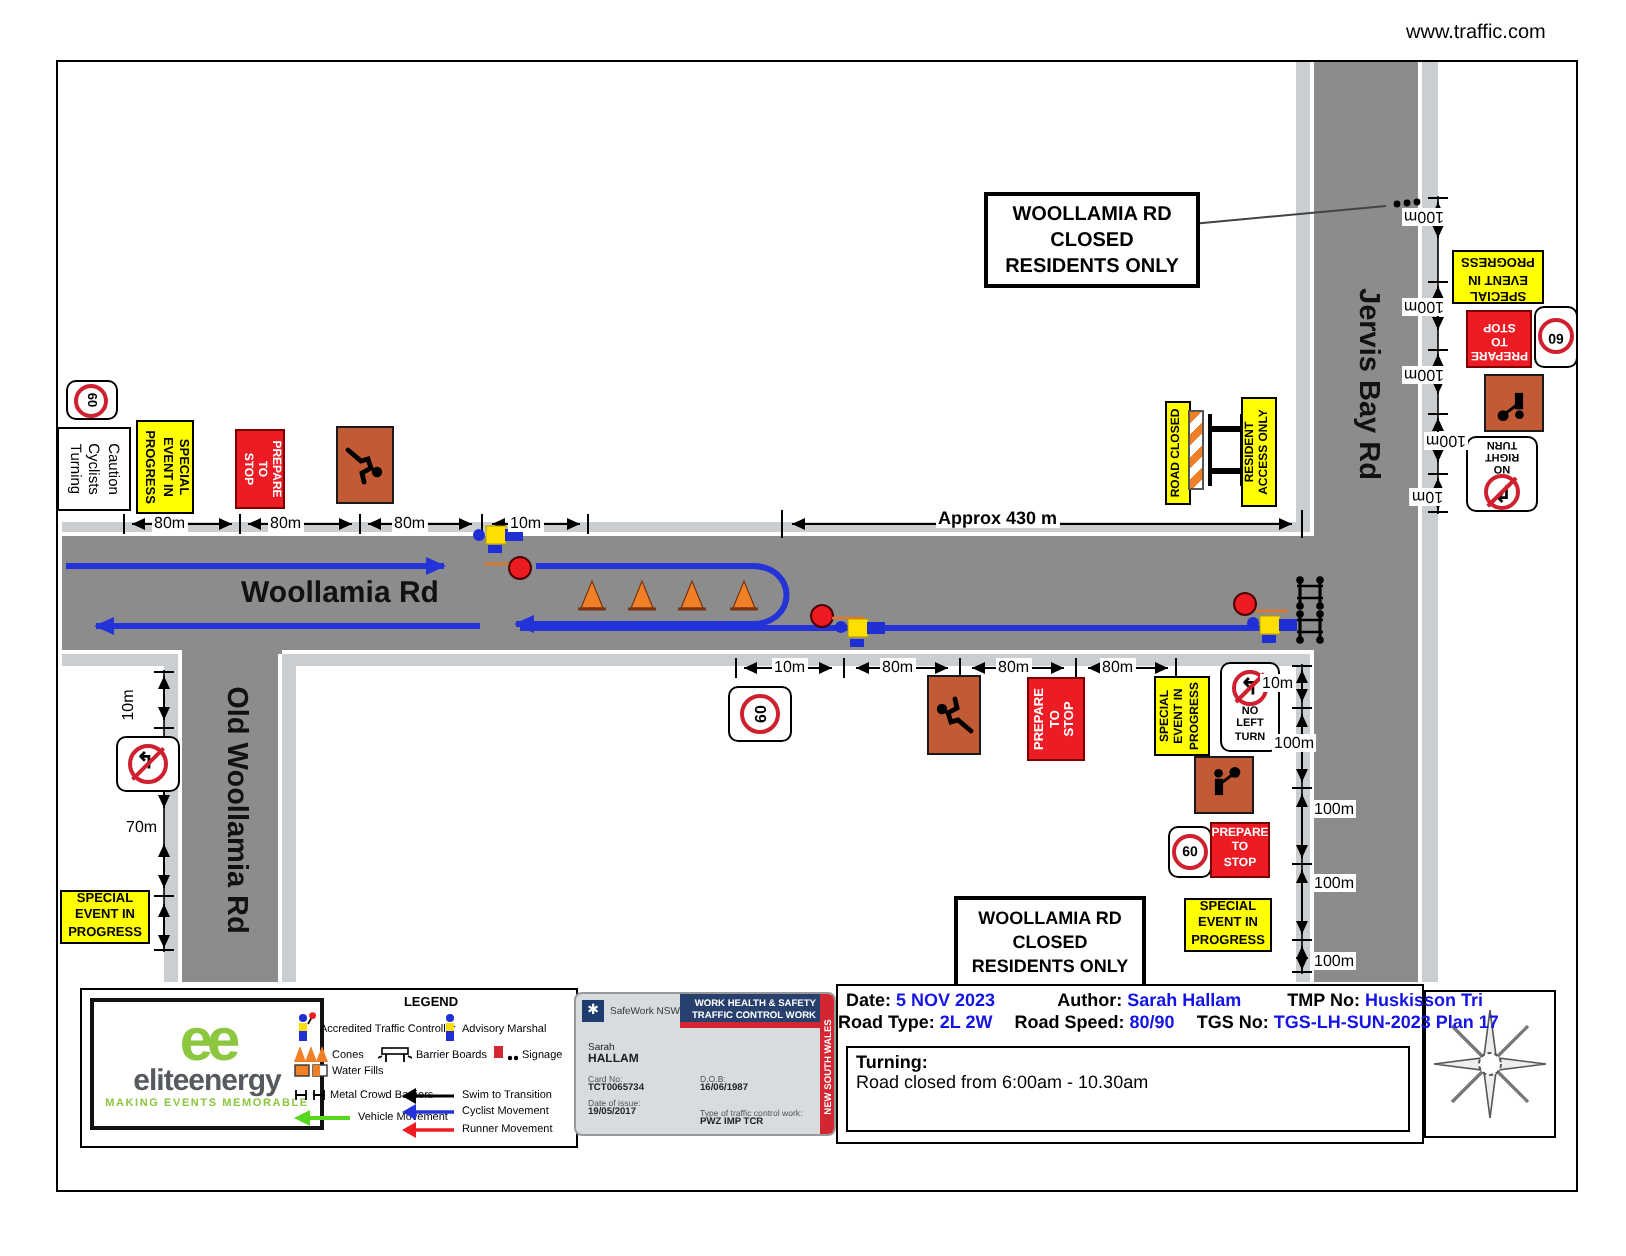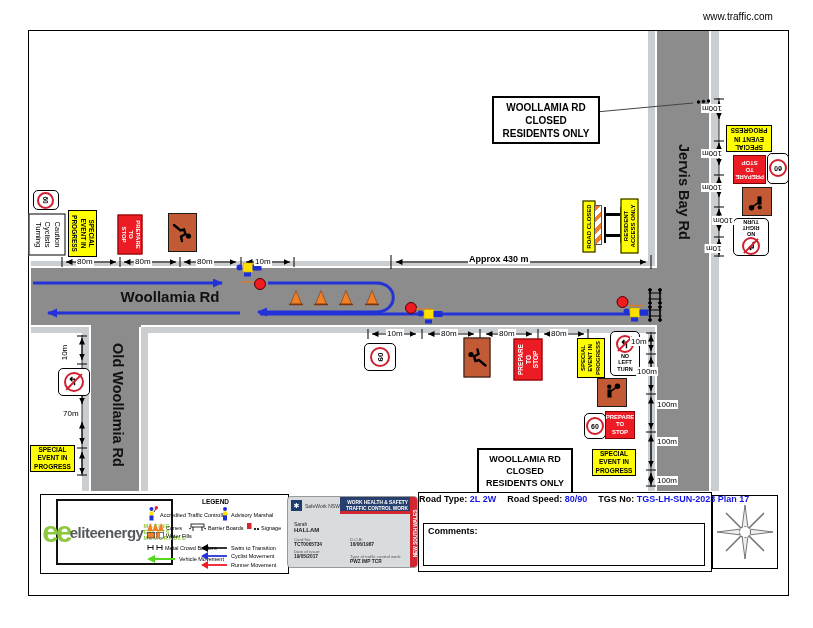--- a/index.html
+++ b/index.html
@@ -378,21 +378,21 @@
   <div class="dm r180" style="left:705px;top:244px">10m</div>
   <div class="dm" style="left:630px;top:337px">10m</div>
   <div class="dm" style="left:636px;top:367px">100m</div>
   <div class="dm" style="left:656px;top:400px">100m</div>
   <div class="dm" style="left:656px;top:437px">100m</div>
   <div class="dm" style="left:656px;top:476px">100m</div>
   <div class="dm rm90" style="left:54px;top:348px;width:18px;text-align:center">10m</div>
   <div class="dm" style="left:62px;top:409px">70m</div>
 
   <div class="panelbox" style="left:40px;top:494px;width:247px;height:78px">
-    <div class="abs" style="left:15px;top:4px;width:117px;height:66px;border:2px solid #111;display:flex;flex-direction:row;align-items:center;justify-content:center">
+    <div class="abs" style="left:4px;top:4px;width:117px;height:66px;border:2px solid #111;display:flex;flex-direction:column;align-items:center;justify-content:center">
       <div style="color:#8dc63f;font-size:30px;font-weight:bold;line-height:22px;letter-spacing:-3px">ee</div>
       <div style="color:#565a5e;font-size:15px;font-weight:bold;letter-spacing:-0.5px">eliteenergy</div>
       <div style="color:#8dc63f;font-size:5.5px;font-weight:bold;letter-spacing:0.8px">MAKING EVENTS MEMORABLE</div>
     </div>
     <div class="abs" style="left:104px;top:2px;width:141px;height:74px">
       <div class="lgd-lbl" style="left:0;right:0;top:2px;text-align:center;font-weight:bold;font-size:6.5px">LEGEND</div>
       <svg class="abs" style="left:2px;top:9px" width="11" height="16" viewBox="0 0 11 16">
         <circle cx="4.5" cy="3" r="2" fill="#1f2fd4"></circle>
           <rect x="2.5" y="5.5" width="4" height="4" fill="#ffdf00"></rect>
           <rect x="2.5" y="9.5" width="4" height="5" fill="#1f2fd4"></rect>
@@ -469,28 +469,39 @@
     <div class="cardtxt" style="left:62px;top:45px;font-size:4.8px;font-weight:bold">16/06/1987</div>
     <div class="cardtxt" style="left:6px;top:52px;font-size:4.3px;color:#555">Date of issue:</div>
     <div class="cardtxt" style="left:6px;top:57px;font-size:4.8px;font-weight:bold">19/05/2017</div>
     <div class="cardtxt" style="left:62px;top:57px;font-size:4.3px;color:#555">Type of traffic control work:</div>
     <div class="cardtxt" style="left:62px;top:62px;font-size:4.8px;font-weight:bold">PWZ IMP TCR</div>
     <div class="abs" style="left:122px;top:0;width:9px;height:72px;background:#d22630"></div>
     <div class="abs rm90" style="left:90.5px;top:31.5px;width:72px;height:9px;color:#fff;font-size:4.8px;font-weight:bold;text-align:center;line-height:9px">NEW SOUTH WALES</div>
   </div>
 
   <div class="panelbox" style="left:418px;top:492px;width:292px;height:78px;font-size:9px">
+    <div style="padding:2px 4px 0;white-space:nowrap">
+      <span class="bl">Date:</span>
+      <span class="bv">5 NOV 2023</span>
+      <span style="display:inline-block;width:26px"></span>
+      <span class="bl">Author:</span>
+      <span class="bv">Sarah Hallam</span>
+      <span style="display:inline-block;width:18px"></span>
+      <span class="bl">TMP No:</span>
+      <span class="bv">Huskisson Tri</span>
+    </div>
     <div style="padding:1px 0 0;white-space:nowrap">
       <span class="bl">Road Type:</span>
       <span class="bv">2L 2W</span>
       <span style="display:inline-block;width:6px"></span>
       <span class="bl">Road Speed:</span>
       <span class="bv">80/90</span>
       <span style="display:inline-block;width:6px"></span>
       <span class="bl">TGS No:</span>
       <span class="bv">TGS-LH-SUN-2023 Plan 17</span>
     </div>
     <div class="abs" style="left:4px;top:30px;width:282px;height:43px;border:1px solid #000;padding:2px 4px;box-sizing:border-box">
-      <div class="bl">Comments:</div>
+      <div class="bl">Turning:</div>
+      <div>Road closed from 6:00am - 10.30am</div>
     </div>
   </div>
 
 </div>
 
 </body></html>

